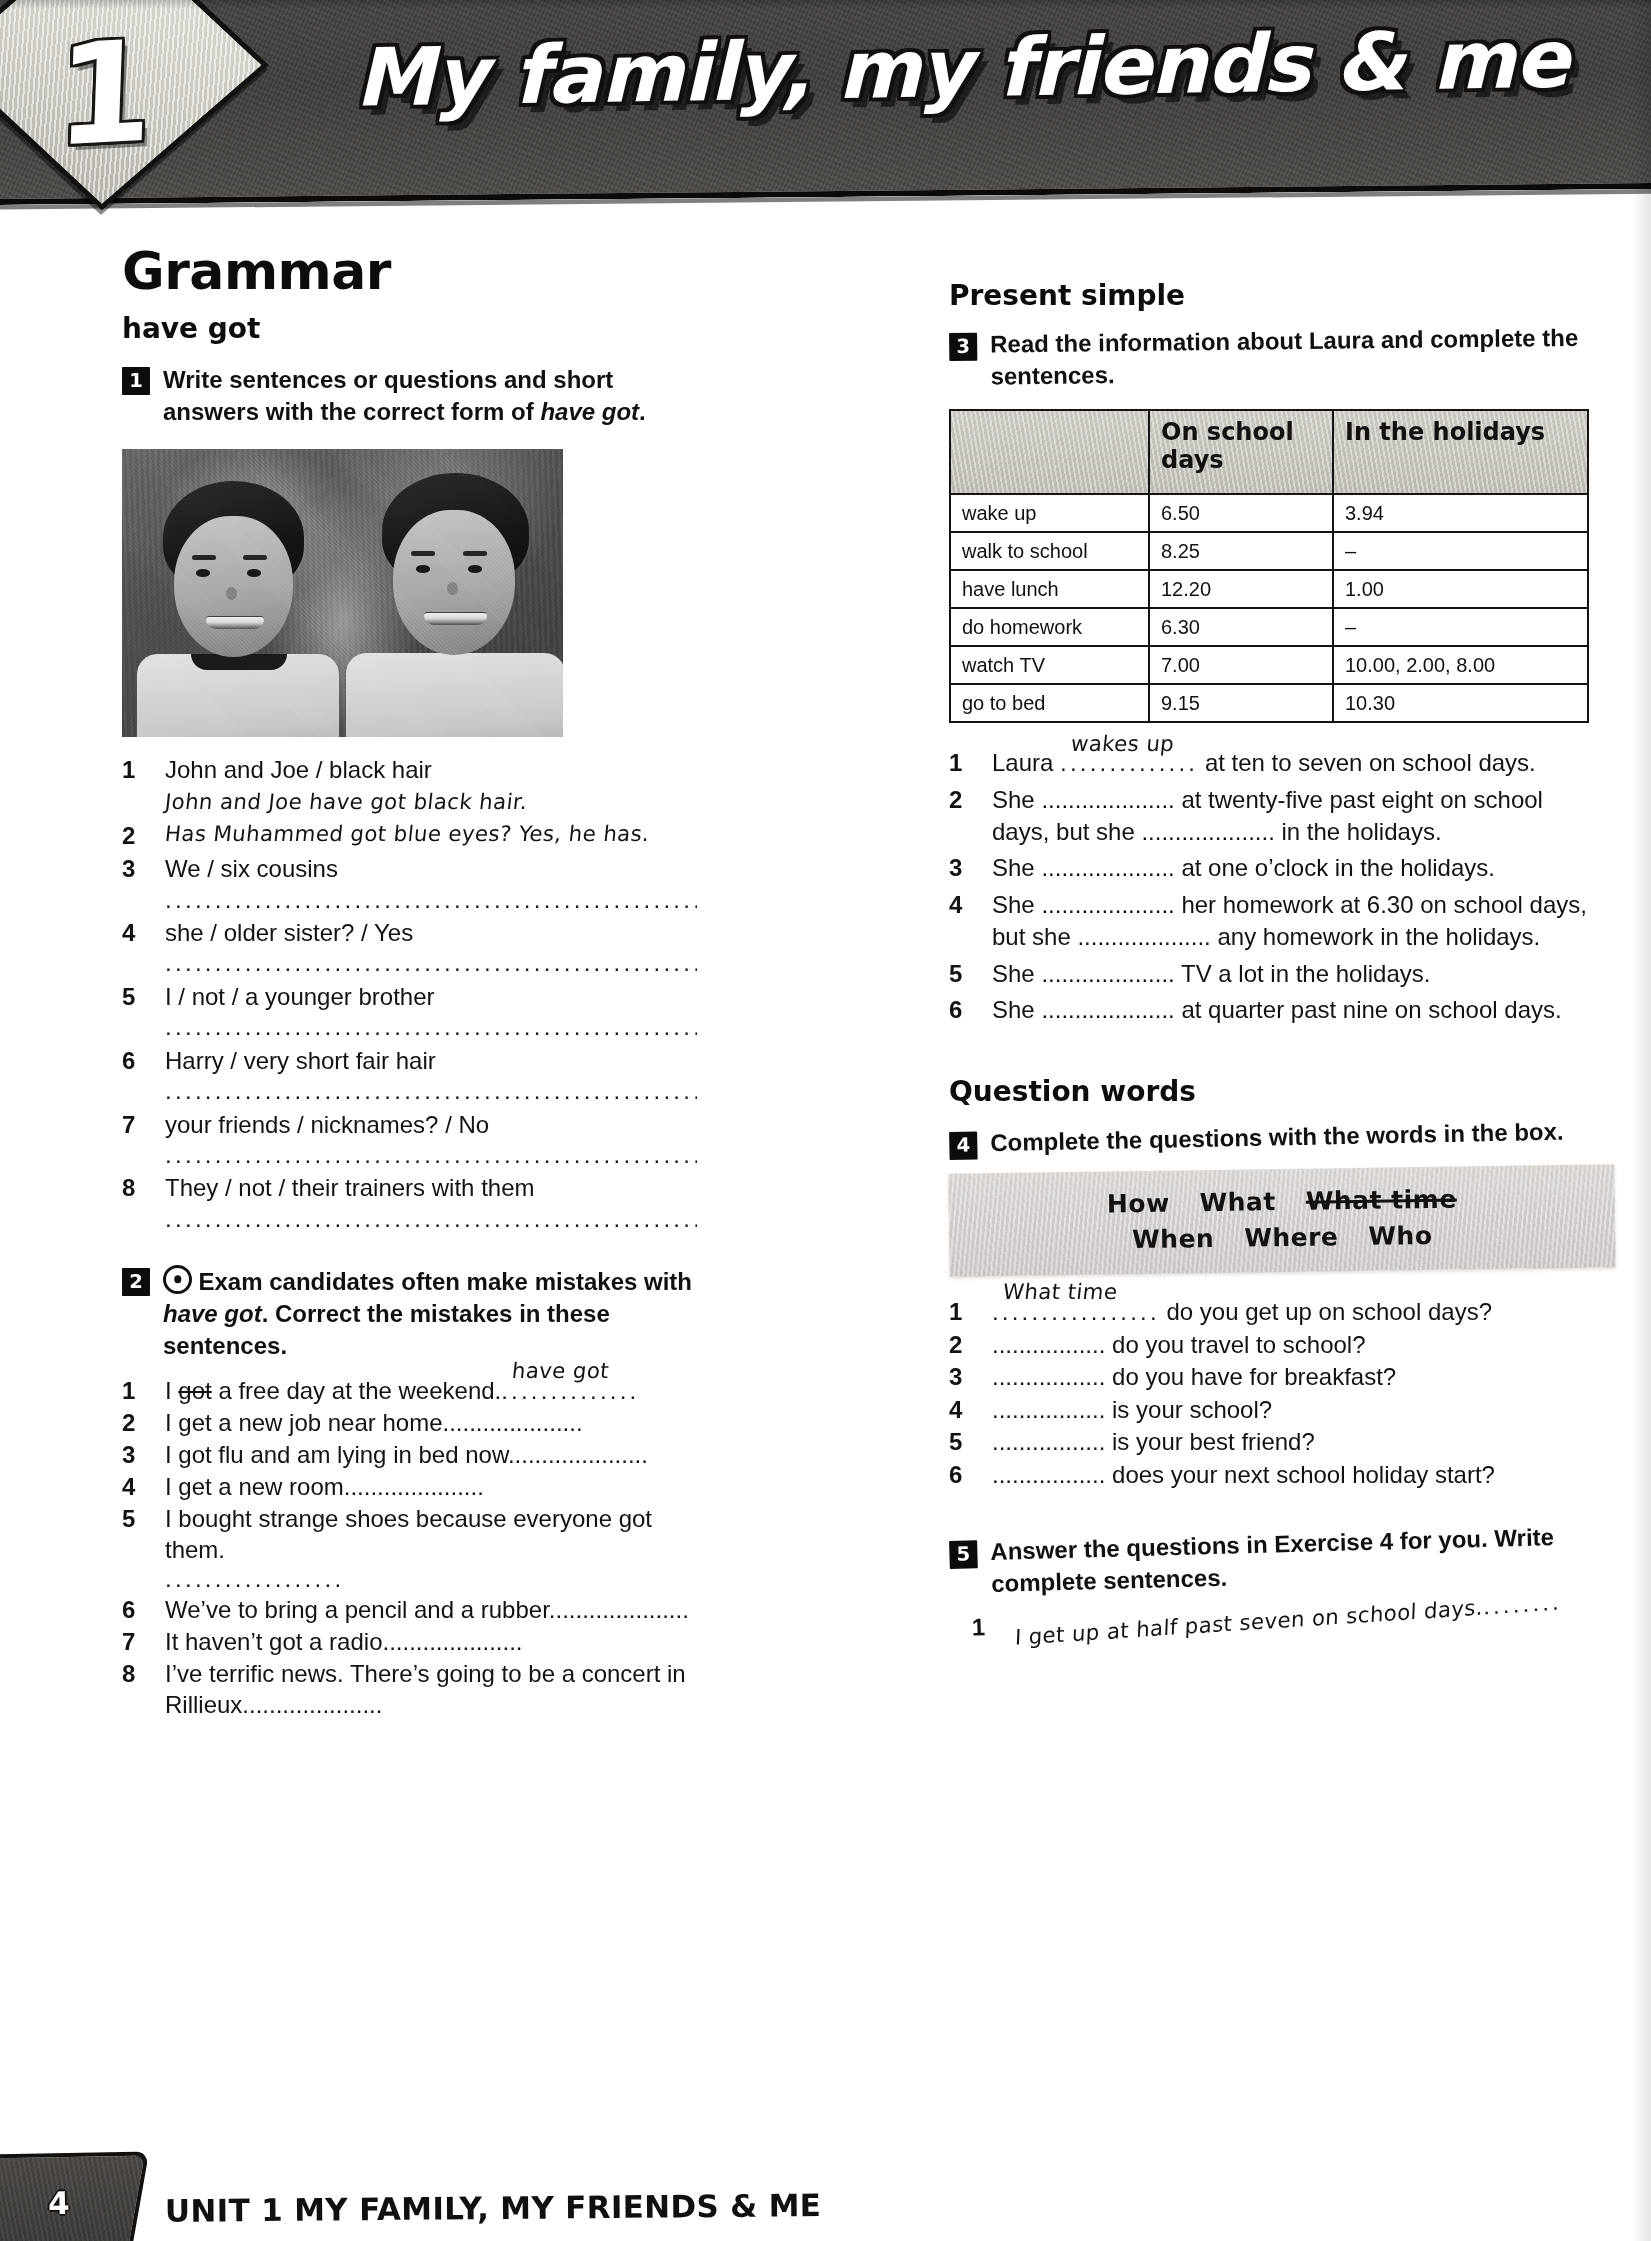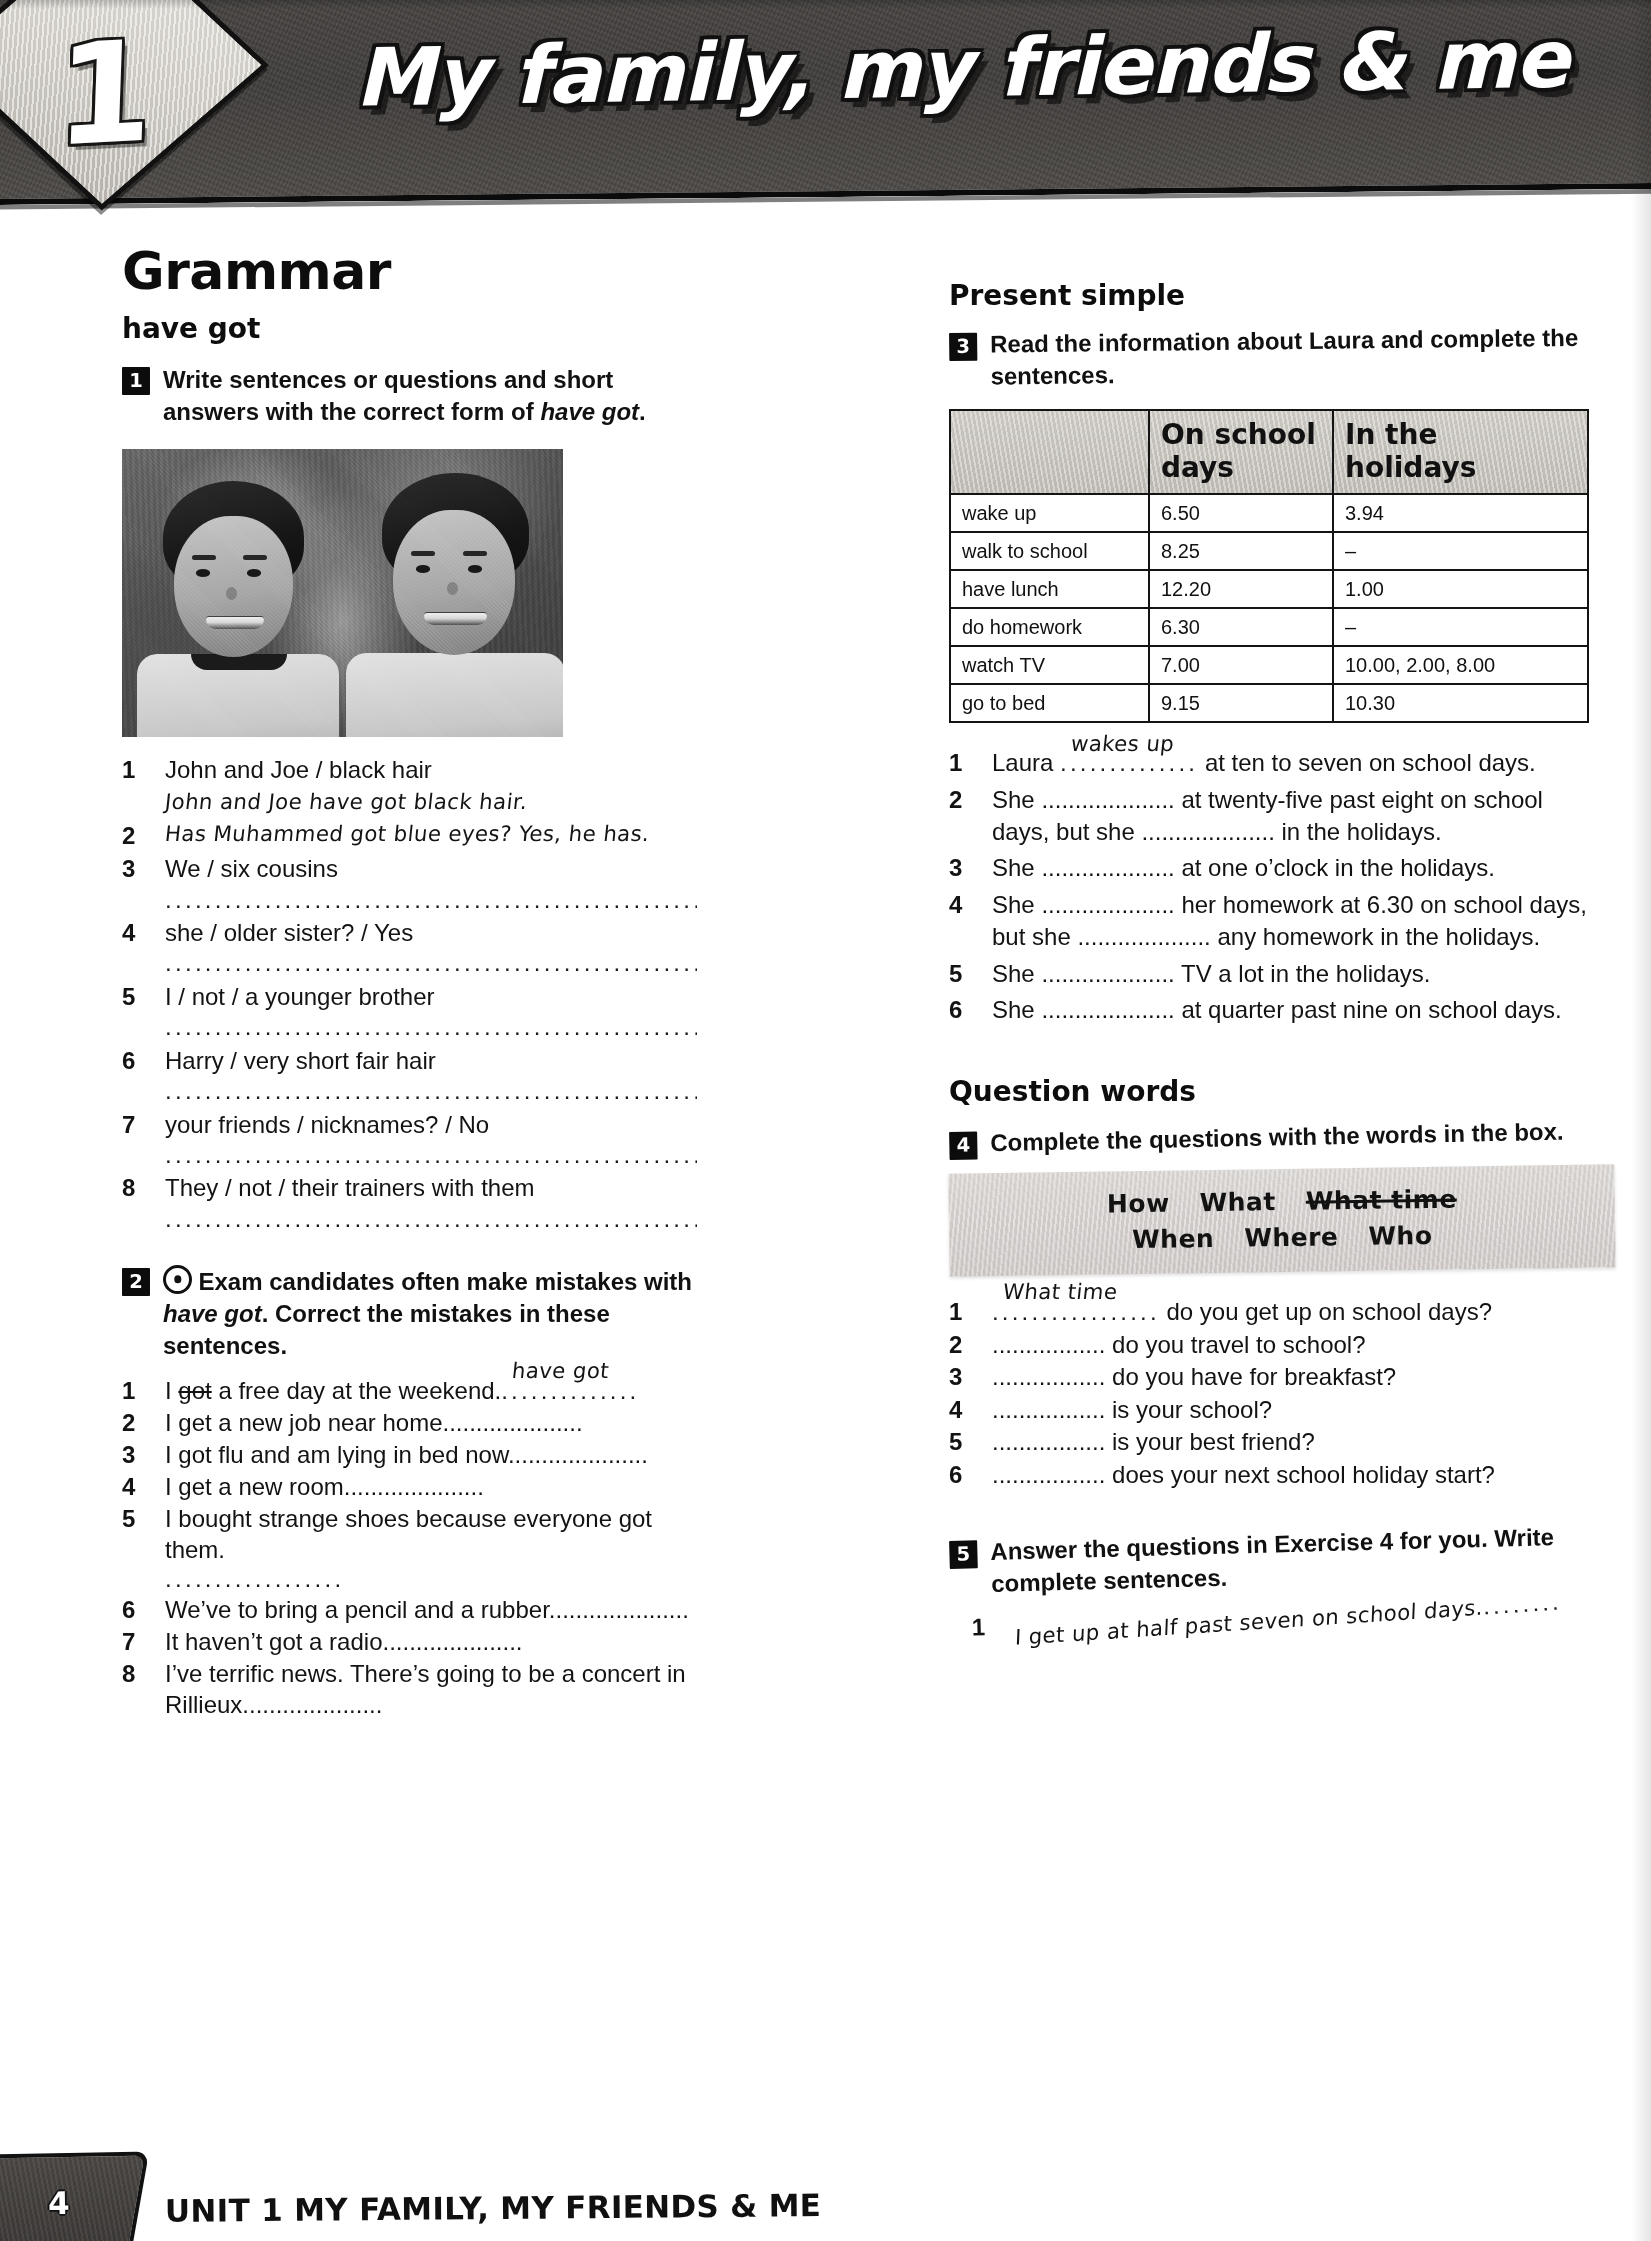--- a/index.html
+++ b/index.html
@@ -320,21 +320,21 @@
     vertical-align: top;
     color: #111;
     background: #fff;
   }
   table.schedule thead th {
     background:
       repeating-linear-gradient(80deg, rgba(255,255,255,.35) 0 1.9px, rgba(0,0,0,.03) 1.9px 4.6px),
       linear-gradient(180deg, #cfcbc5 0%, #c1bdb7 100%);
     font-family: "DejaVu Sans", sans-serif;
     font-weight: bold;
-    font-size: 28px;
+    font-size: 24px;
     line-height: 1.18;
     height: 69px;
   }
   table.schedule col.c1 { width: 199px; }
   table.schedule col.c2 { width: 184px; }
   table.schedule col.c3 { width: 255px; }
 
   
   .word-box {
     width: 629px;

